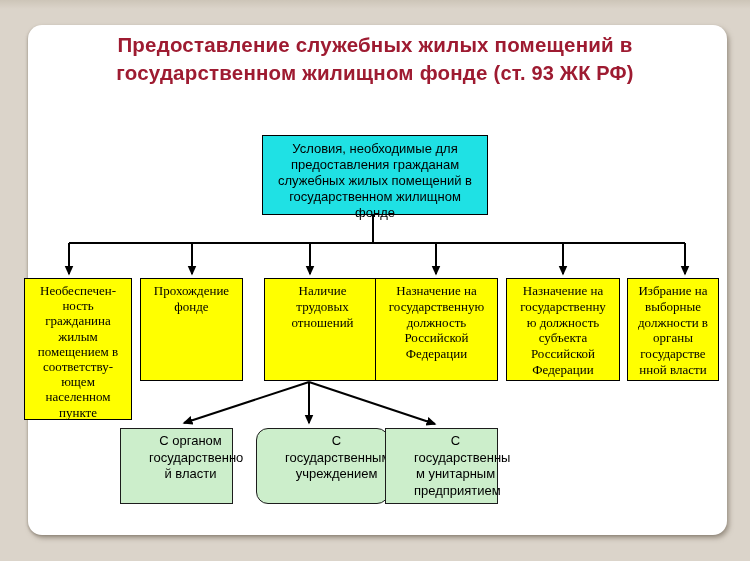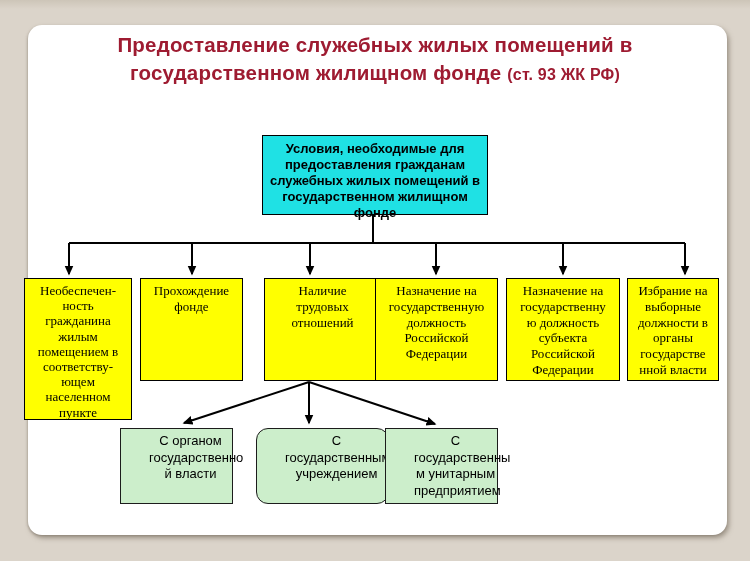--- a/index.html
+++ b/index.html
@@ -16,31 +16,31 @@
   .card{
     position:absolute;left:28px;top:25px;width:699px;height:510px;
     background:#ffffff;border-radius:14px;
     box-shadow:2px 3px 5px rgba(100,90,75,.55), -1px 1px 2px rgba(100,90,75,.25);
   }
   .title{
     position:absolute;left:60px;top:31px;width:630px;
     text-align:center;color:#9e1b31;font-weight:bold;
     font-size:20.5px;line-height:28px;letter-spacing:.2px;
   }
-  .title .ref{font-size:16px;}
+  .title .ref{font-size:20px;}
   .box{
     position:absolute;box-sizing:border-box;
     border:1.5px solid #000;
     text-align:center;white-space:pre-line;
     color:#000;
   }
   .root{
     left:262px;top:135px;width:226px;height:80px;
     background:#1fe1e4;
-    font-weight:bold;font-size:13px;line-height:16px;padding-top:5px;
+    font-weight:normal;font-size:13px;line-height:16px;padding-top:5px;
   }
   .cond{
     background:#ffff00;
     font-size:13px;line-height:15.8px;padding-top:4px;
     top:278px;height:103px;font-family:Liberation Serif, serif;
   }
   #cond1{left:24px;width:108px;height:142px;line-height:15.2px;}
   #cond2{left:140px;width:103px;}
   #cond3{left:264px;width:117px;}
   #cond4{left:375px;width:123px;}

